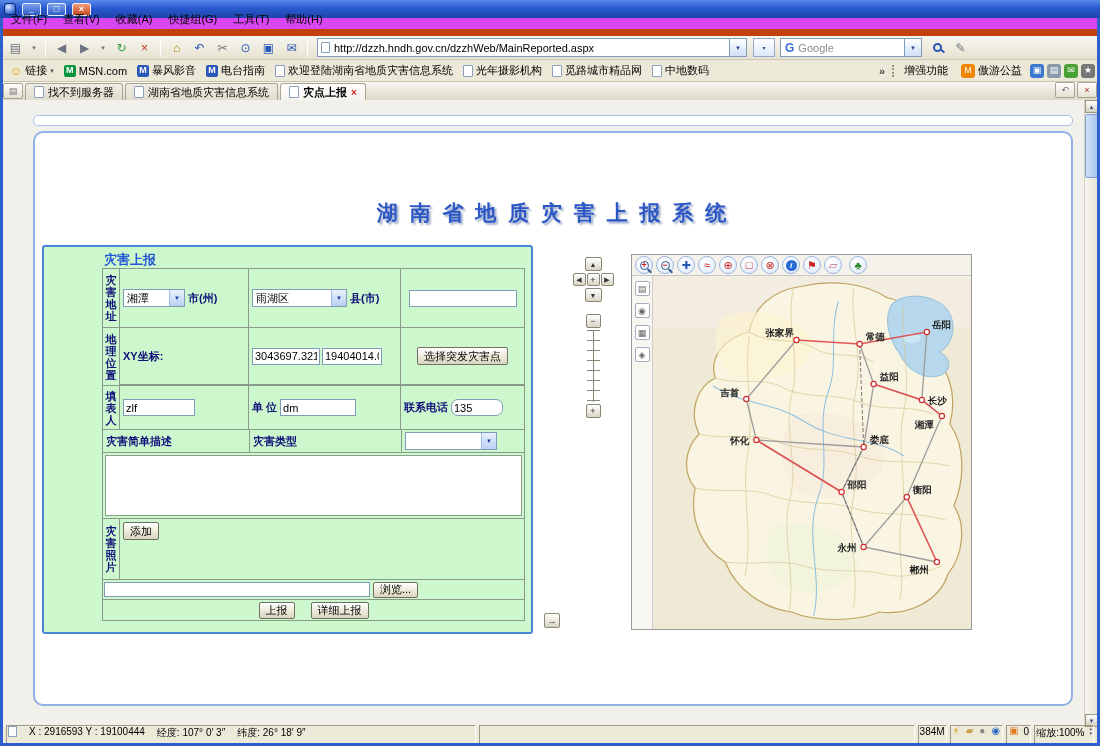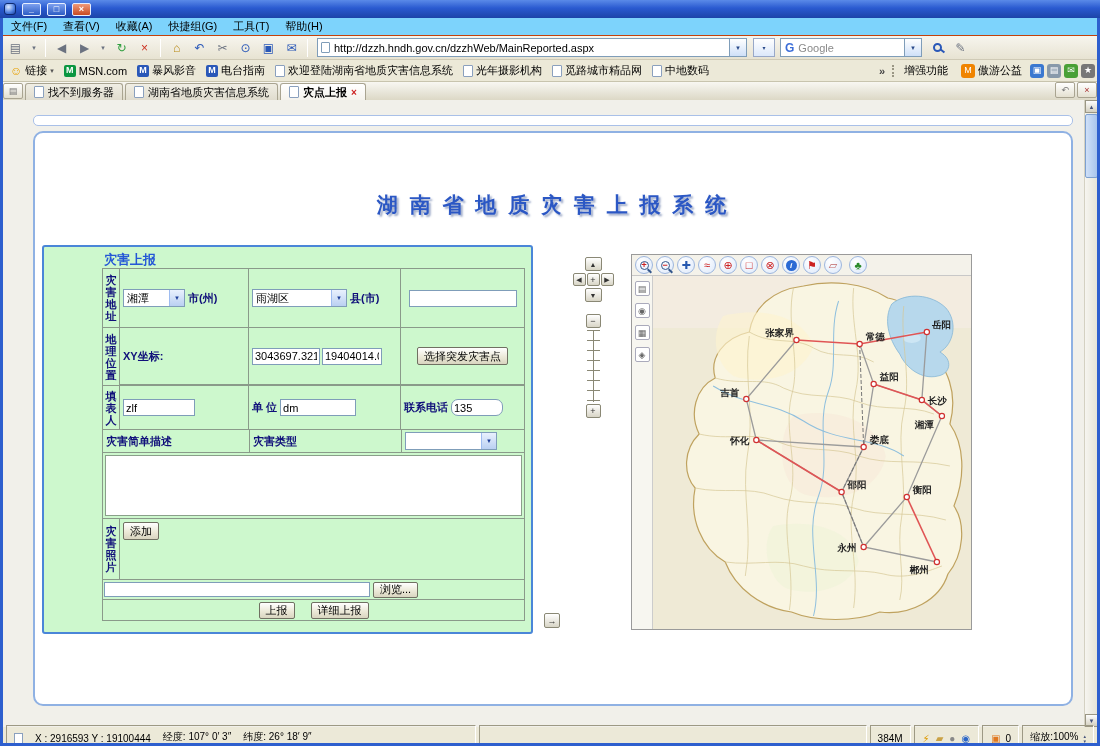--- a/index.html
+++ b/index.html
@@ -13,21 +13,21 @@
   .frame-b{position:absolute;left:0;top:743px;width:1100px;height:3px;background:#2e5fce}
 
   
   .titlebar{position:absolute;left:0;top:0;width:1100px;height:18px;background:linear-gradient(180deg,#5a8ae8,#2a5ad0 45%,#1c44a8);display:flex;align-items:center;padding:0 4px;gap:4px}
   .win-icon{width:12px;height:12px;border-radius:3px;background:radial-gradient(circle at 35% 30%,#dce9ff,#4d7fe0 60%,#1c3f9a);border:1px solid #0e2a70}
   .title-text{color:#fff;font-weight:bold;font-size:11px;text-shadow:1px 1px 1px #122a66;flex:1;white-space:nowrap;overflow:hidden}
   .winbtn{width:19px;height:13px;margin-left:2px;border:1px solid #e6eeff;border-radius:2px;background:linear-gradient(#7da0ef,#2c5cc4);color:#fff;font-size:9px;line-height:10px;text-align:center;font-weight:bold}
   .winbtn.close{background:linear-gradient(#f09a78,#c84a22)}
 
   
-  .menubar{position:absolute;left:0;top:18px;width:1100px;height:18px;background:#7dd3fc;border-bottom:1px solid #c2410c;display:flex;align-items:center;padding-left:3px}
+  .menubar{position:absolute;left:0;top:18px;width:1100px;height:18px;background:#d946ef;border-bottom:7px solid #c2410c;display:flex;align-items:flex-end;padding-left:3px}
   .menu-item{padding:2px 8px;white-space:nowrap}
 
   
   .toolbar{position:absolute;left:0;top:36px;width:1100px;height:24px;background:linear-gradient(#f7f5ee,#e7e3d2);display:flex;align-items:center;padding:0 5px;gap:2px;border-bottom:1px solid #cfcab6}
   .tbtn{width:21px;height:20px;display:flex;align-items:center;justify-content:center;font-size:12px;border-radius:3px}
   .c-gray{color:#6b7280}.c-green{color:#2e9e3e}.c-red{color:#cc3322}.c-blue{color:#2a58b8}.c-gold{color:#b88a16}
   .sep{width:1px;height:18px;background:#c8c4b0;border-right:1px solid #fff;margin:0 3px}
   .addr{width:430px;height:19px;background:#fff;border:1px solid #7f9db9;display:flex;align-items:center;margin:0 4px;padding-left:3px;gap:4px}
   .favicon{width:9px;height:11px;background:#fff;border:1px solid #7f9db9;border-radius:1px;flex:none}
   .addr-text{flex:1;white-space:nowrap;overflow:hidden;font-size:11px}
@@ -55,21 +55,21 @@
   .tab-corner{width:20px;height:16px;margin-bottom:1px;border:1px solid #a9a491;border-radius:2px;background:linear-gradient(#fff,#e4e0d0);display:flex;align-items:center;justify-content:center;color:#777;font-size:9px}
   .tab{height:17px;display:flex;align-items:center;gap:4px;padding:0 8px;border:1px solid #a9a491;border-bottom:none;border-radius:3px 3px 0 0;background:linear-gradient(#f0eee4,#e0dcce);white-space:nowrap}
   .tab.active{background:linear-gradient(#ffffff,#f5f3ed);font-weight:bold}
   .tab .x{color:#c22;font-weight:bold;font-size:10px}
   .tab-right{margin-left:auto;display:flex;gap:2px;margin-bottom:1px}
 
   
   .viewport{position:absolute;left:3px;top:100px;width:1094px;height:627px;background:#f1f0ea;overflow:hidden}
   .header-bar{position:absolute;left:30px;top:15px;width:1040px;height:11px;background:#fff;border:1px solid #a9c0e8;border-radius:5px}
   .main-panel{position:absolute;left:30px;top:31px;width:1040px;height:575px;background:#fff;border:2px solid #8fb1e3;border-radius:10px}
-  .page-title{position:absolute;left:0;right:0;top:58px;text-align:center;font-size:21px;font-weight:bold;color:#2b57c4;letter-spacing:3px;text-shadow:2px 2px 2px rgba(140,155,190,.85)}
+  .page-title{position:absolute;left:0;right:0;top:66px;text-align:center;font-size:21px;font-weight:bold;color:#2b57c4;letter-spacing:3px;text-shadow:2px 2px 2px rgba(140,155,190,.85)}
 
   
   .form-box{position:absolute;left:7px;top:112px;width:491px;height:389px;background:#cdf8cd;border:2px solid #4a86d8;border-radius:3px}
   .form-title{position:absolute;left:60px;top:4px;color:#2457d6;font-weight:bold;font-size:13px}
   .ftable{position:absolute;left:58px;top:21px;width:423px;border:1px solid #8a9a8a;background:#cdf8cd}
   .frow{display:flex;border-bottom:1px solid #8a9a8a;align-items:stretch}
   .frow:last-child{border-bottom:none}
   .fcell{border-right:1px solid #8a9a8a;display:flex;align-items:center;gap:3px;padding:0 3px;overflow:hidden}
   .fcell.last,.fcell:last-child{border-right:none}
   .vlabel{width:17px;padding:0 2px;justify-content:center}
@@ -110,21 +110,21 @@
   .map-canvas svg{display:block;width:100%;height:100%}
   .city-label{font-size:9.5px;fill:#222;font-weight:bold}
 
   
   .vscroll{position:absolute;right:0;top:0;width:13px;height:627px;background:linear-gradient(90deg,#f6f5f0,#e6e4d8);border-left:1px solid #d4d1c2}
   .sarrbtn{position:absolute;left:0;width:13px;height:13px;background:linear-gradient(#fdfdfd,#d4d0c0);border:1px solid #9a9684;color:#44527a;font-size:6px;display:flex;align-items:center;justify-content:center}
   .sthumb{position:absolute;left:0;top:14px;width:13px;height:64px;background:linear-gradient(90deg,#cfe0f8,#a8c4ec);border:1px solid #7da0d0;border-radius:2px}
 
   
   .statusbar{position:absolute;left:3px;top:727px;width:1094px;height:16px;background:#ece9d8;display:flex;align-items:center;gap:3px;padding:0 3px;font-size:10px}
-  .scell{height:20px;display:flex;align-items:flex-end;gap:12px;padding:0 7px;border:1px solid;border-color:#9d9984 #ffffff #ffffff #9d9984;white-space:nowrap}
+  .scell{height:20px;display:flex;align-items:flex-start;gap:12px;padding:0 1px;border:1px solid;border-color:#9d9984 #ffffff #ffffff #9d9984;white-space:nowrap}
   .scell.grow{flex:1}
   .doc-icon{width:9px;height:11px;background:#fff;border:1px solid #8aa0be;flex:none}
   .sico{font-size:10px;margin:0 1px}
   .spinner{display:flex;flex-direction:column;font-size:5px;line-height:5px;color:#44527a;margin-left:3px}
 </style>
 </head>
 <body>
 
 <div class="screen">
 

